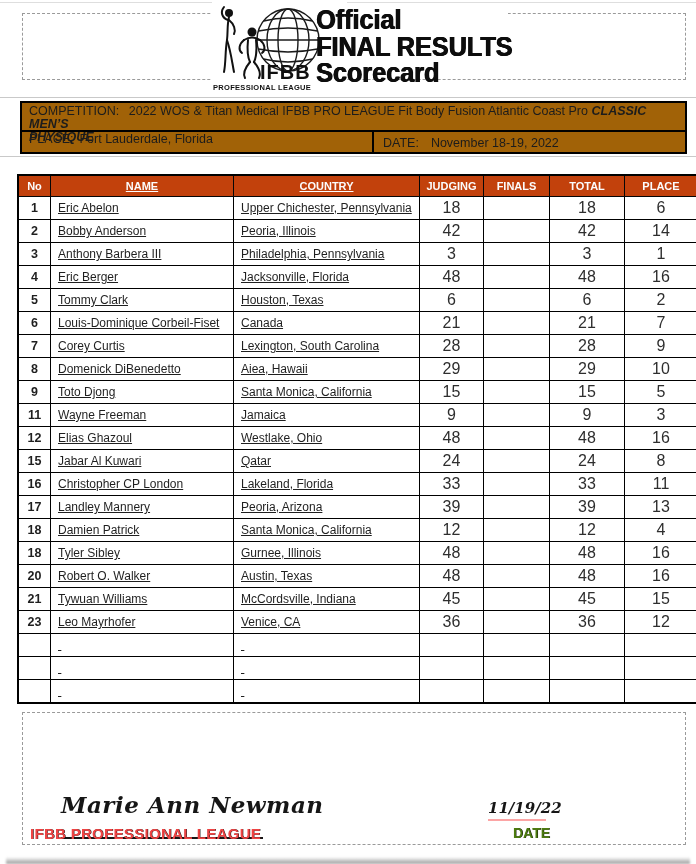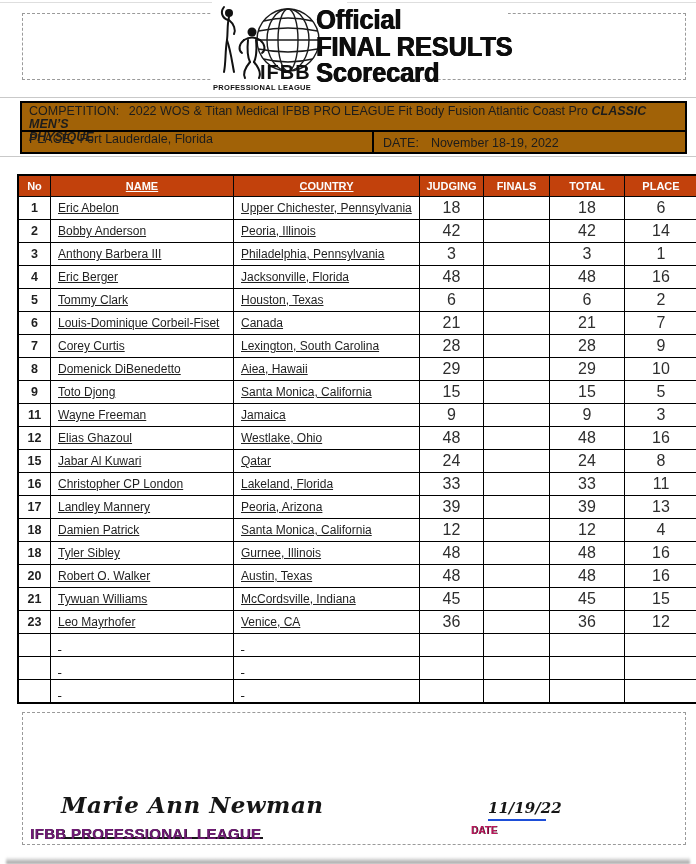--- a/index.html
+++ b/index.html
@@ -64,31 +64,31 @@
     border:1px dashed #9a9a9a;background:#fff;box-sizing:border-box;
   }
   .signature{
     position:absolute;left:30px;top:791px;width:202px;
     font-family:"DejaVu Serif",serif;font-style:italic;font-weight:bold;
     font-size:23px;color:#161616;border-bottom:2px solid #161616;
     padding-bottom:19px;white-space:nowrap;letter-spacing:0.5px;margin-left:31px;
   }
   .sig-org{
     position:absolute;left:30px;top:825px;font-size:15px;font-weight:bold;
-    letter-spacing:0.3px;color:#701a75;
+    letter-spacing:0.3px;color:#ef4444;
     text-shadow:0.5px 0 #0f0f0f;
   }
   .sig-date{
     position:absolute;left:488px;top:799px;width:58px;text-align:center;
     font-family:"DejaVu Serif",serif;font-style:italic;font-weight:bold;
-    font-size:15px;color:#161616;border-bottom:2px solid #1d4ed8;padding-bottom:2px;
+    font-size:15px;color:#161616;border-bottom:2px solid #fca5a5;padding-bottom:2px;
   }
   .date-label{
-    position:absolute;left:471px;top:825px;font-size:10px;font-weight:bold;
-    color:#be185d;text-shadow:0.5px 0 #0f0f0f;
+    position:absolute;left:513px;top:825px;font-size:14px;font-weight:bold;
+    color:#4d7c0f;text-shadow:0.5px 0 #0f0f0f;
   }
   .page-bottom-shadow{
     position:absolute;left:6px;right:6px;bottom:0;height:7px;
     background:linear-gradient(to bottom,rgba(160,160,160,0),rgba(110,110,110,0.7));
     filter:blur(1px);
   }
 </style>
 </head>
 <body>
 

